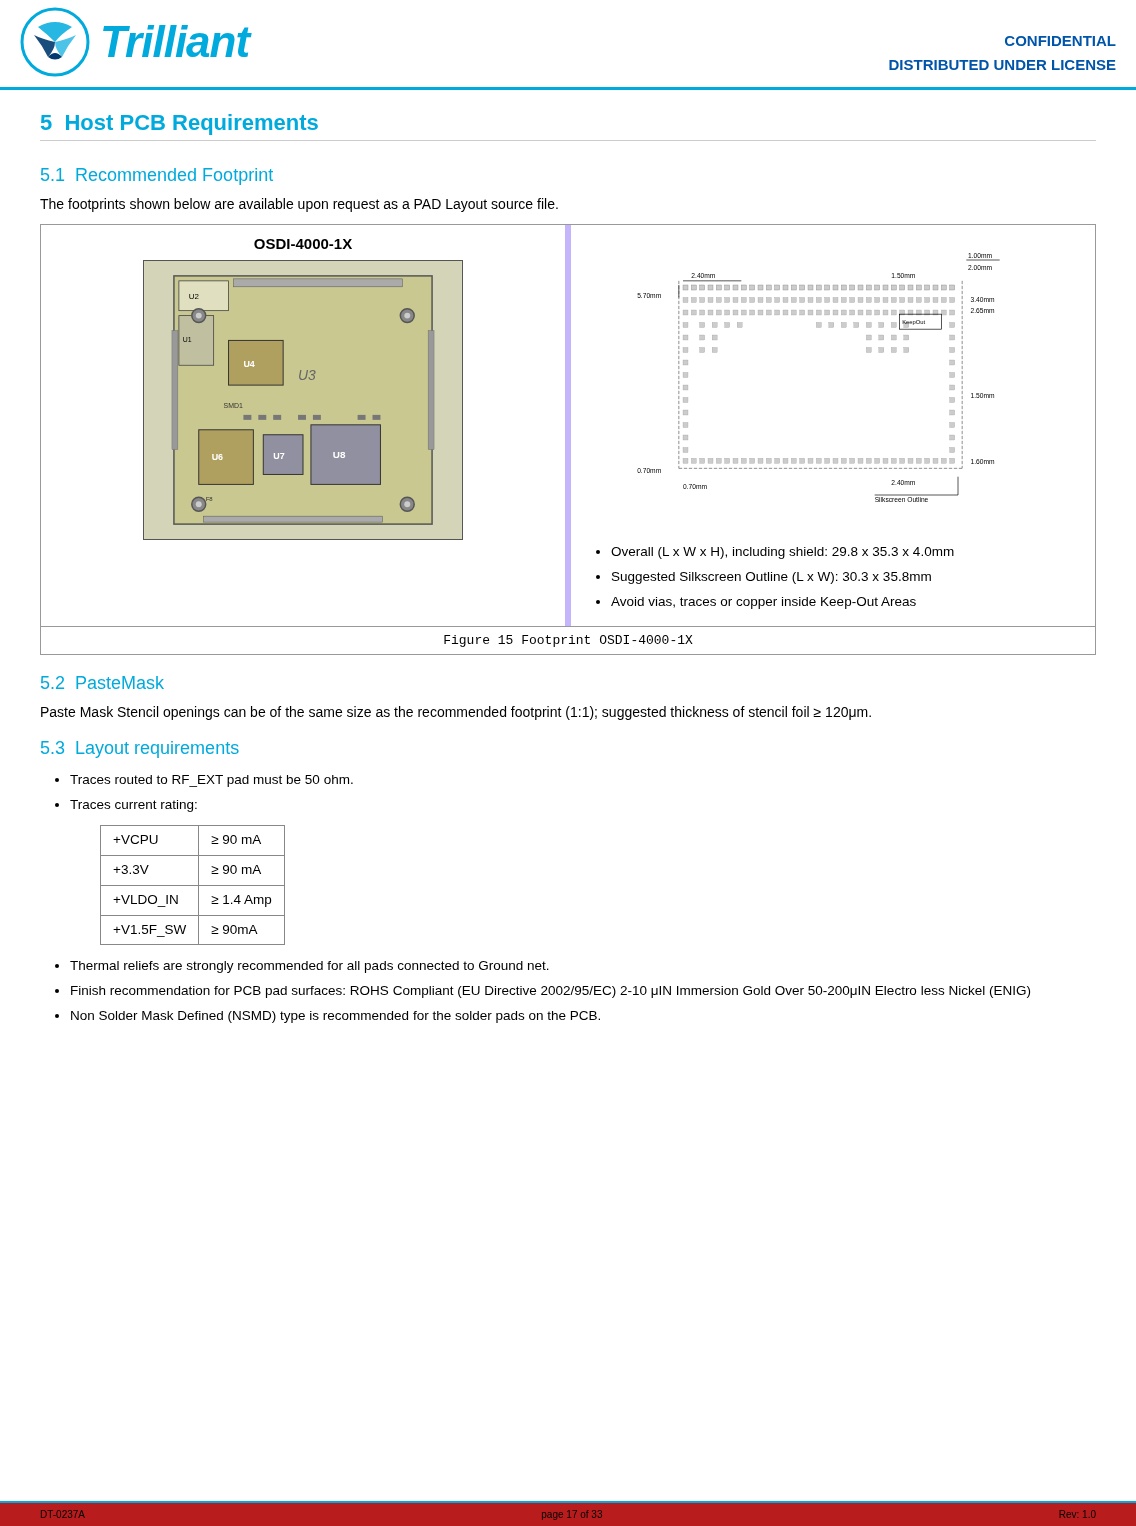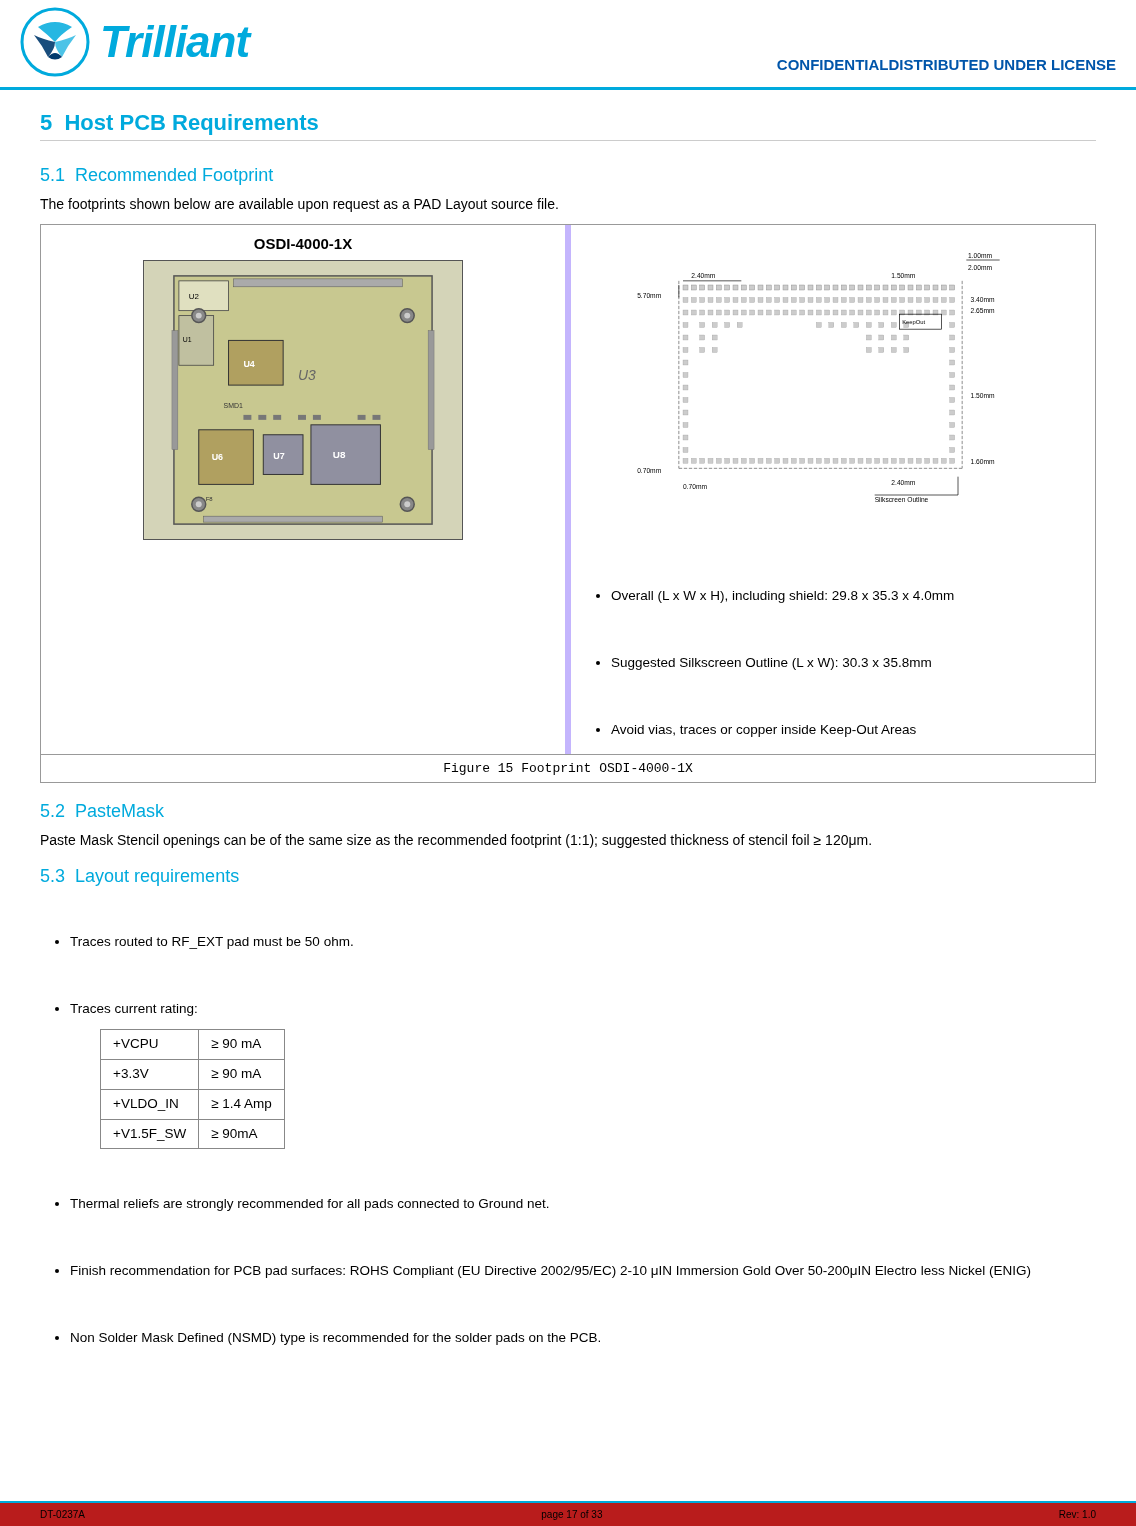--- a/index.html
+++ b/index.html
@@ -32,21 +32,21 @@
     }
     .logo-text {
       font-size: 44px;
       font-weight: bold;
       color: #00aadd;
       font-style: italic;
       letter-spacing: -1px;
     }
     .header-confidential {
       display: flex;
-      flex-direction: row;
+      flex-direction: column;
       justify-content: center;
       align-items: flex-end;
       color: #0055aa;
       font-weight: bold;
       font-size: 15px;
       line-height: 1.6;
     }
 
     
     .content {
@@ -133,21 +133,20 @@
     
     .bullet-list {
       list-style: disc;
       padding-left: 30px;
       font-size: 13.5px;
       line-height: 1.7;
       margin-top: 6px;
     }
     .bullet-list li {
       margin-bottom: 2px;
-      margin-top: 44px;
     }
 
     
     .trace-table {
       border-collapse: collapse;
       margin: 8px 0 10px 30px;
       font-size: 13.5px;
     }
     .trace-table td {
       border: 1px solid #888;

